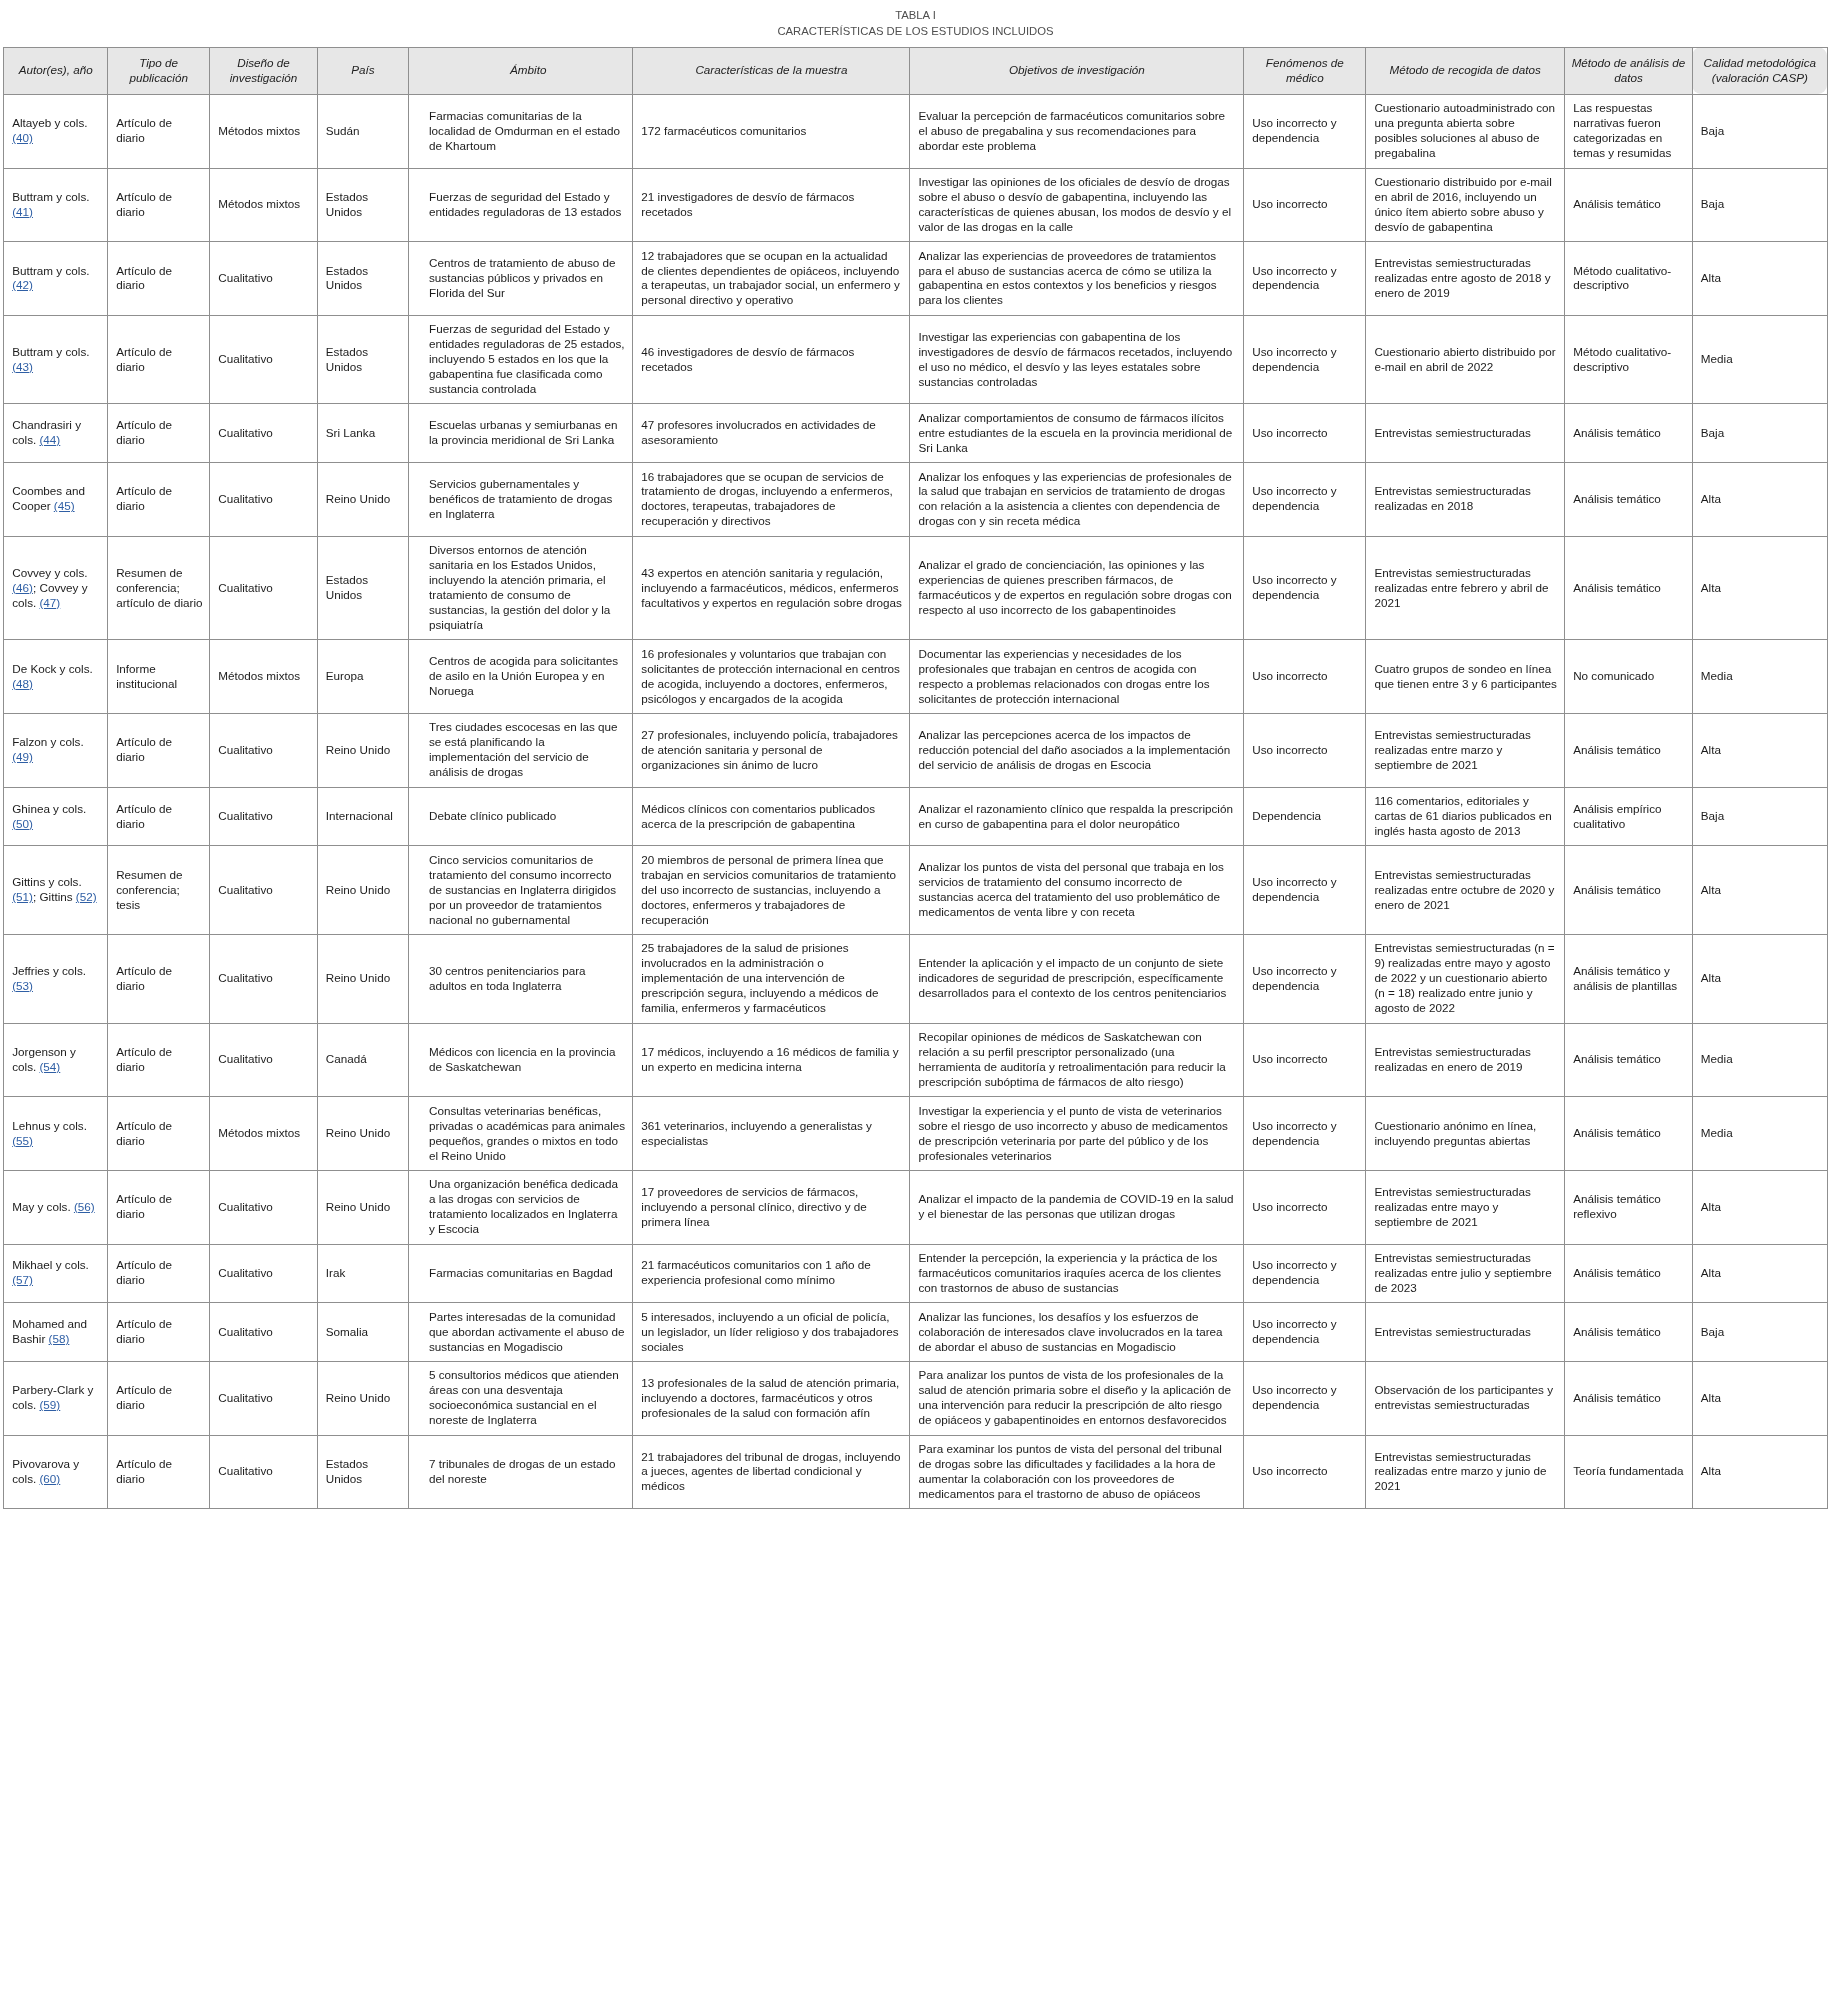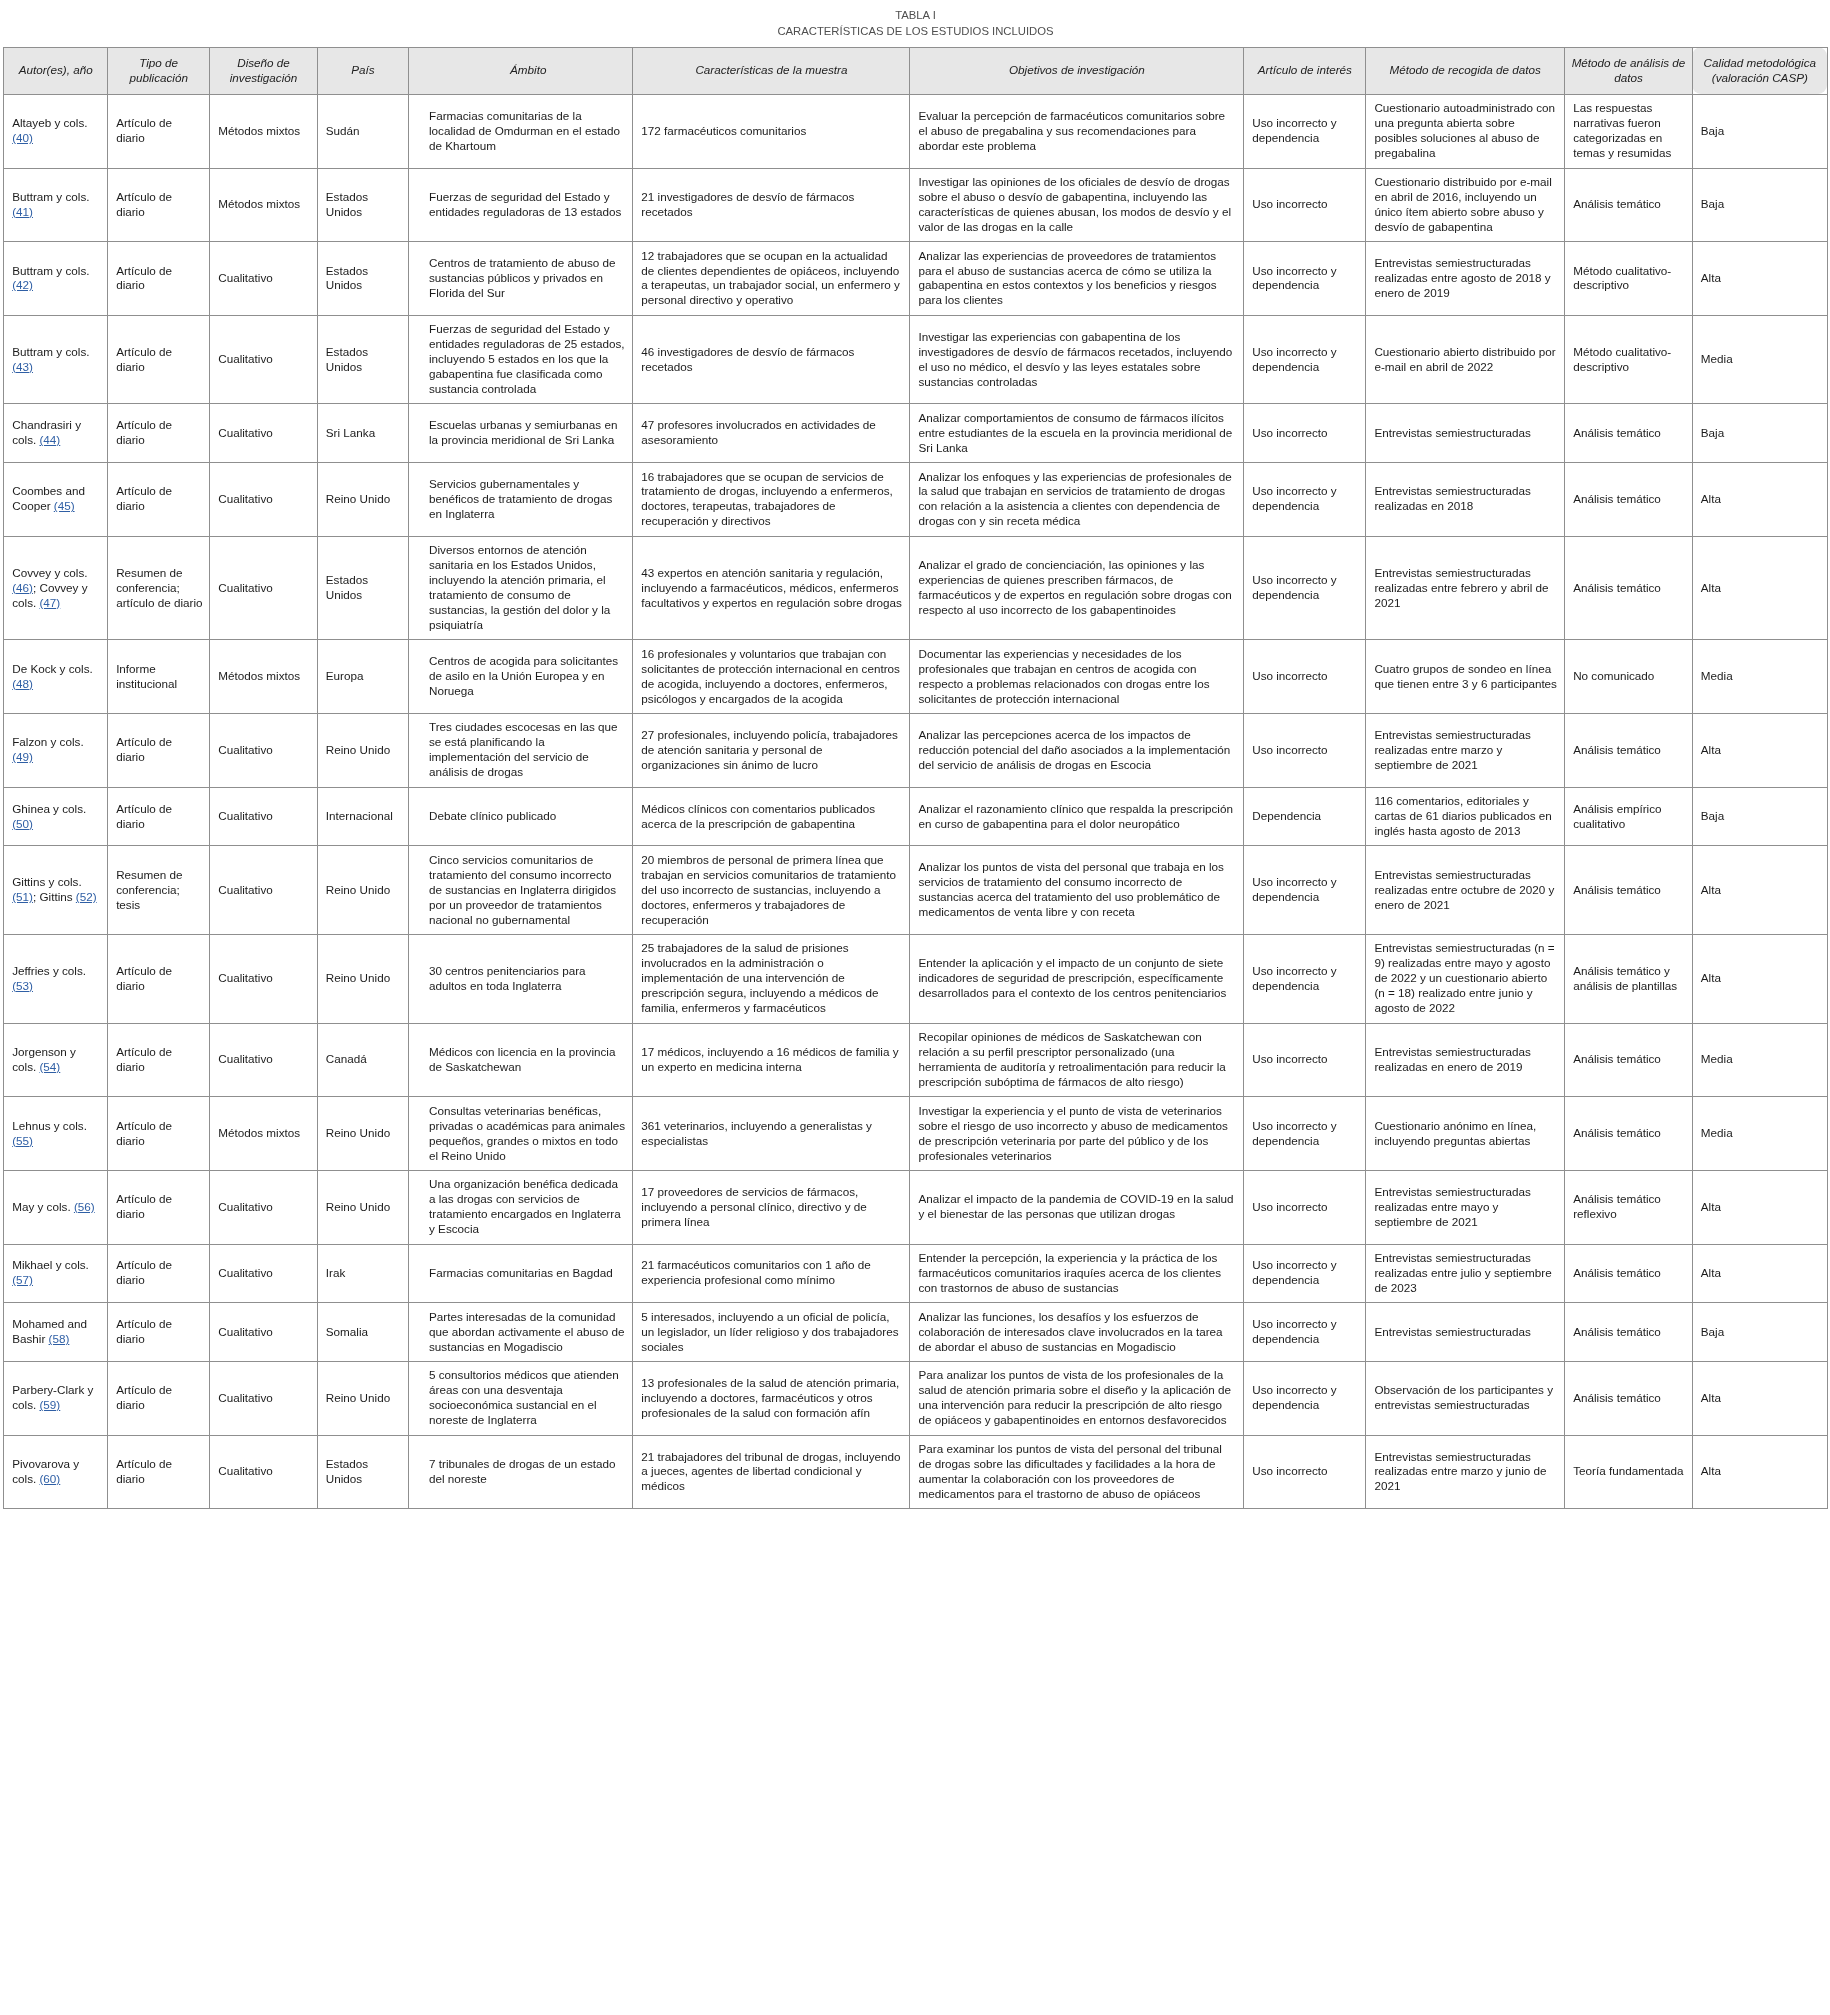--- a/index.html
+++ b/index.html
@@ -71,21 +71,21 @@
   <table class="studies">
     <thead>
       <tr id="header-row">
           <th class="col-author">Autor(es), año</th>
           <th class="col-publication">Tipo de publicación</th>
           <th class="col-design">Diseño de investigación</th>
           <th class="col-country">País</th>
           <th class="col-scope">Ámbito</th>
           <th class="col-sample">Características de la muestra</th>
           <th class="col-objectives">Objetivos de investigación</th>
-          <th class="col-phenomena">Artículo de interés</th>
+          <th class="col-phenomena">Fenómenos de médico</th>
           <th class="col-collection">Método de recogida de datos</th>
           <th class="col-analysis">Método de análisis de datos</th>
           <th class="col-quality">Calidad metodológica (valoración CASP)</th>
         </tr>
     </thead>
     <tbody id="table-body">
         <tr>
           <td class="col-author"><span>Altayeb y cols. </span><a class="ref">(40)</a></td>
           <td class="col-publication">Artículo de diario</td>
           <td class="col-design">Métodos mixtos</td>
@@ -265,21 +265,21 @@
           <td class="col-phenomena">Uso incorrecto y dependencia</td>
           <td class="col-collection">Cuestionario anónimo en línea, incluyendo preguntas abiertas</td>
           <td class="col-analysis">Análisis temático</td>
           <td class="col-quality">Media</td>
         </tr>
         <tr>
           <td class="col-author"><span>May y cols. </span><a class="ref">(56)</a></td>
           <td class="col-publication">Artículo de diario</td>
           <td class="col-design">Cualitativo</td>
           <td class="col-country">Reino Unido</td>
-          <td class="col-scope">Una organización benéfica dedicada a las drogas con servicios de tratamiento encargados en Inglaterra y Escocia</td>
+          <td class="col-scope">Una organización benéfica dedicada a las drogas con servicios de tratamiento localizados en Inglaterra y Escocia</td>
           <td class="col-sample">17 proveedores de servicios de fármacos, incluyendo a personal clínico, directivo y de primera línea</td>
           <td class="col-objectives">Analizar el impacto de la pandemia de COVID-19 en la salud y el bienestar de las personas que utilizan drogas</td>
           <td class="col-phenomena">Uso incorrecto</td>
           <td class="col-collection">Entrevistas semiestructuradas realizadas entre mayo y septiembre de 2021</td>
           <td class="col-analysis">Análisis temático reflexivo</td>
           <td class="col-quality">Alta</td>
         </tr>
         <tr>
           <td class="col-author"><span>Mikhael y cols. </span><a class="ref">(57)</a></td>
           <td class="col-publication">Artículo de diario</td>

